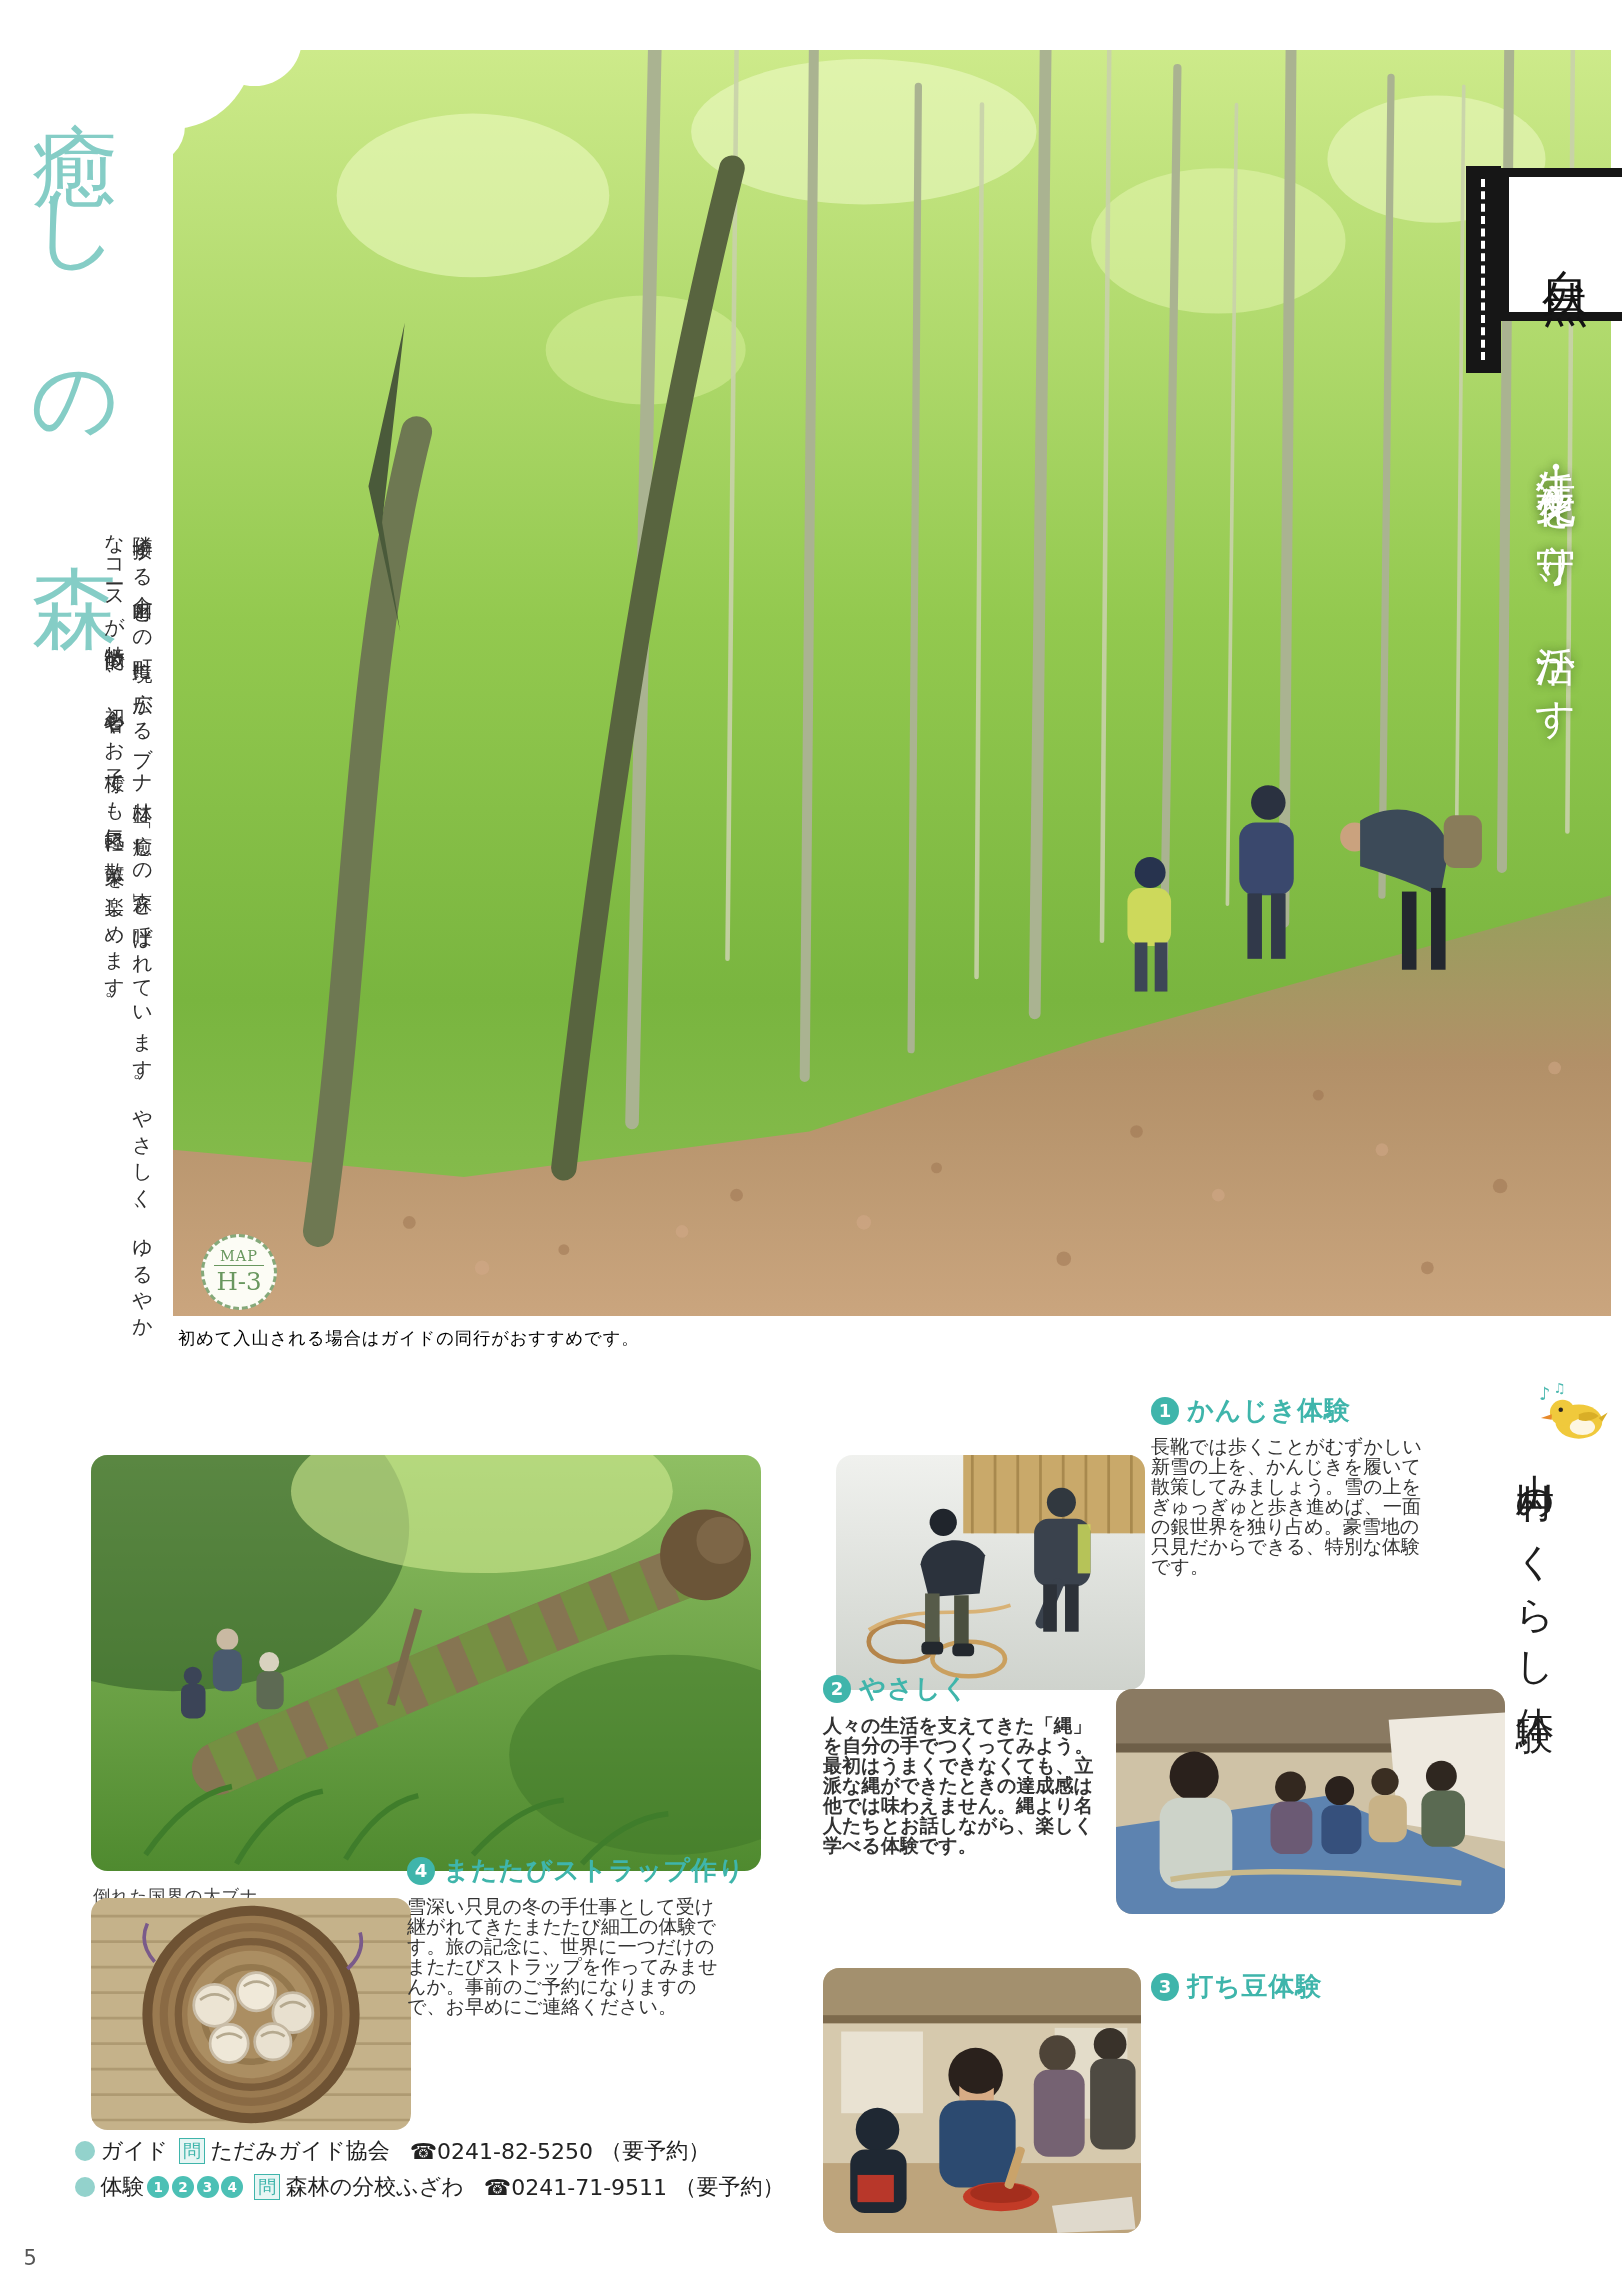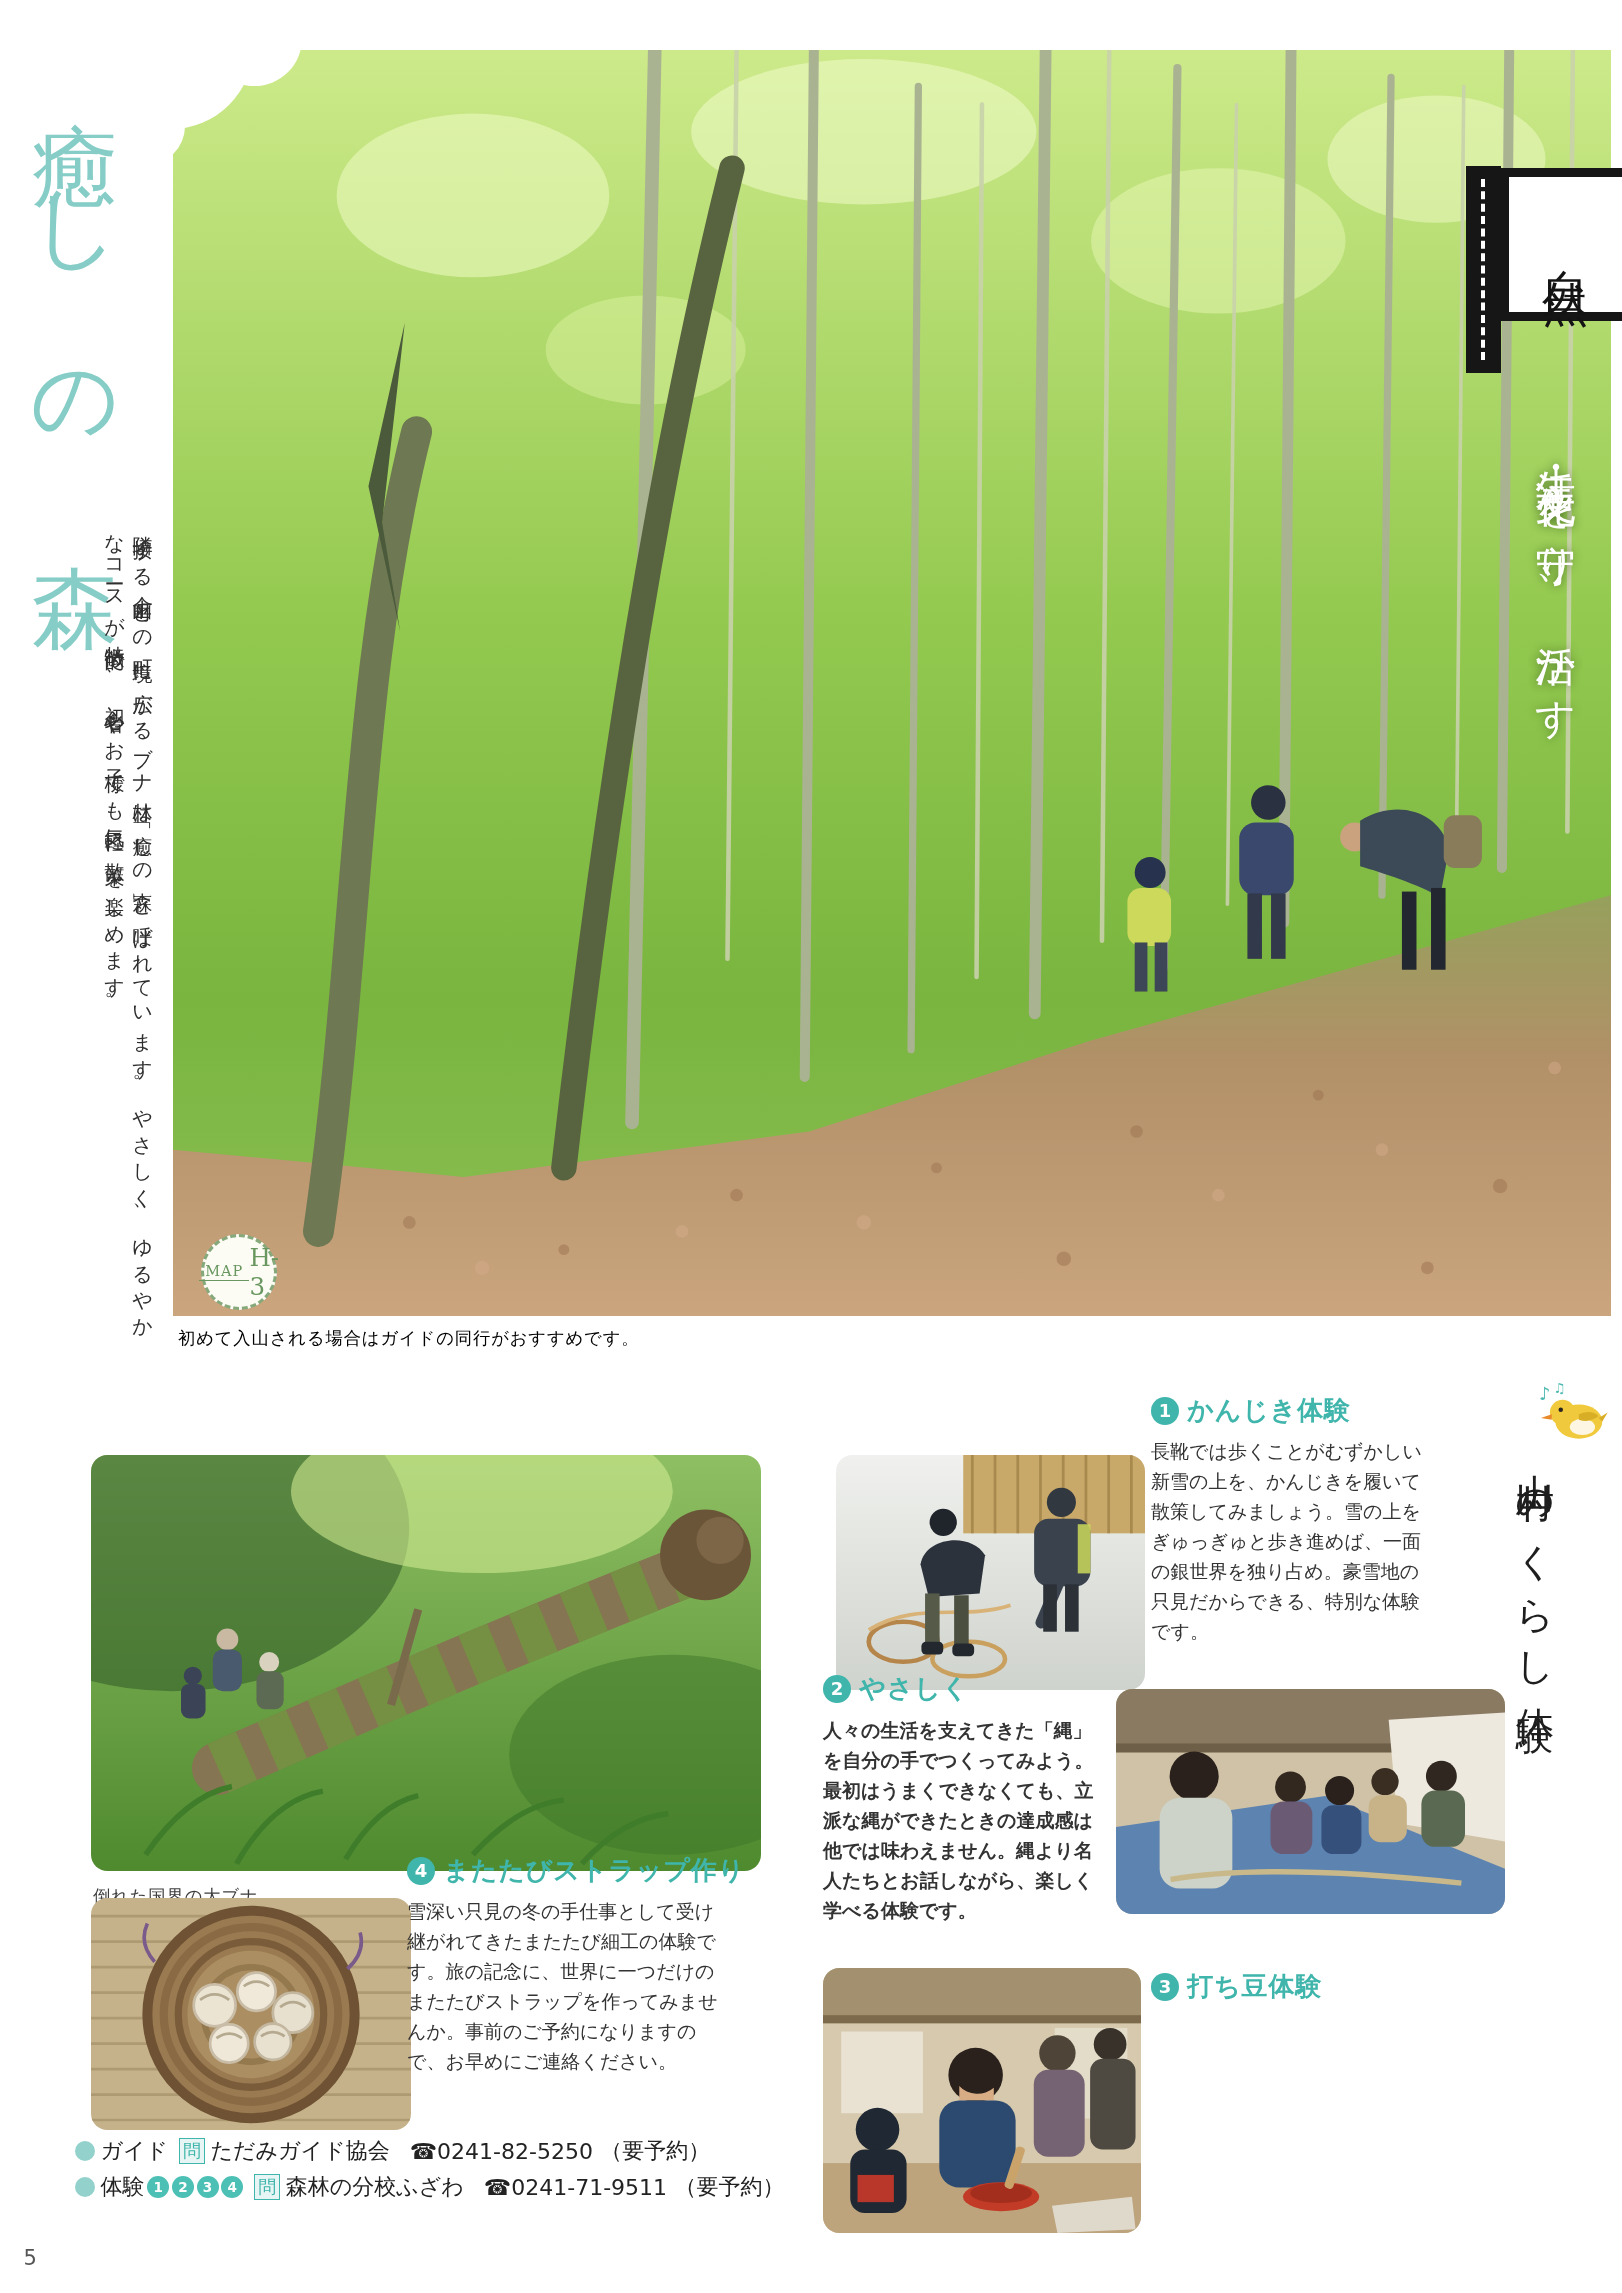--- a/index.html
+++ b/index.html
@@ -25,41 +25,41 @@
         display:flex;align-items:center;justify-content:center;}
   .nature-box span{writing-mode:vertical-rl;font-family:"DejaVu Serif",serif;font-size:47px;
         letter-spacing:12.7px;color:#141414;}
   
   .slogan{position:absolute;left:1529px;top:435px;writing-mode:vertical-rl;
         font-family:"DejaVu Serif",serif;font-size:40px;letter-spacing:5.5px;color:#ffffff;
         text-shadow:0 0 8.2px rgba(40,70,20,.5);}
   
   .map-badge{position:absolute;left:201px;top:1234px;width:76px;height:76px;border-radius:50%;
         background:#fcfcf5;border:3.6px dashed #85a97a;box-sizing:border-box;
-        display:flex;flex-direction:row;align-items:center;justify-content:center;
+        display:flex;flex-direction:column;align-items:center;justify-content:center;
         font-family:"DejaVu Serif",serif;color:#69975f;}
   .map-badge .t{font-size:14.5px;letter-spacing:0.9px;border-bottom:1.8px solid #69975f;padding:0 6.4px 1.8px;}
   .map-badge .b{font-size:24.5px;padding-top:0.9px;}
   .hero-caption{position:absolute;left:178px;top:1326px;font-size:17.3px;color:#000000;letter-spacing:0.9px;}
   
   .photo{position:absolute;border-radius:16.4px;overflow:hidden;}
   .photo svg{display:block;width:100%;height:100%;}
   #ph-fallen{left:91px;top:1455px;width:670px;height:416px;}
   #ph-kanjiki{left:836px;top:1455px;width:309px;height:235px;}
   #ph-nawa{left:1116px;top:1689px;width:389px;height:225px;}
   #ph-basket{left:91px;top:1898px;width:320px;height:232px;}
   #ph-uchimame{left:823px;top:1968px;width:318px;height:265px;}
   .ph-caption{position:absolute;font-size:17.3px;color:#3c3c3c;letter-spacing:0.9px;}
   #cap-fallen{left:93px;top:1884px;}
   
   .sec-head{position:absolute;display:flex;align-items:center;gap:8.2px;}
   .badge{width:28px;height:28px;border-radius:50%;background:#3fb5ab;color:#fff;font-weight:bold;
         font-size:18px;display:flex;align-items:center;justify-content:center;flex:0 0 auto;}
   .sec-title{font-size:26px;font-weight:bold;color:#3fb5ab;letter-spacing:0.9px;white-space:nowrap;}
-  .sec-body{position:absolute;font-size:19px;line-height:30px;color:#333;}
+  .sec-body{position:absolute;font-size:19px;line-height:20px;color:#333;}
   #sec1-head{left:1151px;top:1393px;} #sec1-body{left:1151px;top:1436px;width:284px;}
   #sec2-head{left:823px;top:1671px;}  #sec2-body{left:823px;top:1715px;width:284px;font-weight:bold;}
   #sec3-head{left:1151px;top:1969px;} #sec3-body{left:1151px;top:2013px;width:289px;}
   #sec4-head{left:407px;top:1853px;}  #sec4-body{left:407px;top:1896px;width:315px;}
   
   .bird{position:absolute;left:1535px;top:1380px;width:75px;height:65px;}
   .side-label{position:absolute;left:1509px;top:1444px;writing-mode:vertical-rl;
         font-family:"DejaVu Serif",serif;font-size:38px;letter-spacing:10px;color:#1e1e1e;}
   
   .contacts{position:absolute;left:75px;top:2133px;font-size:22px;color:#222;}

